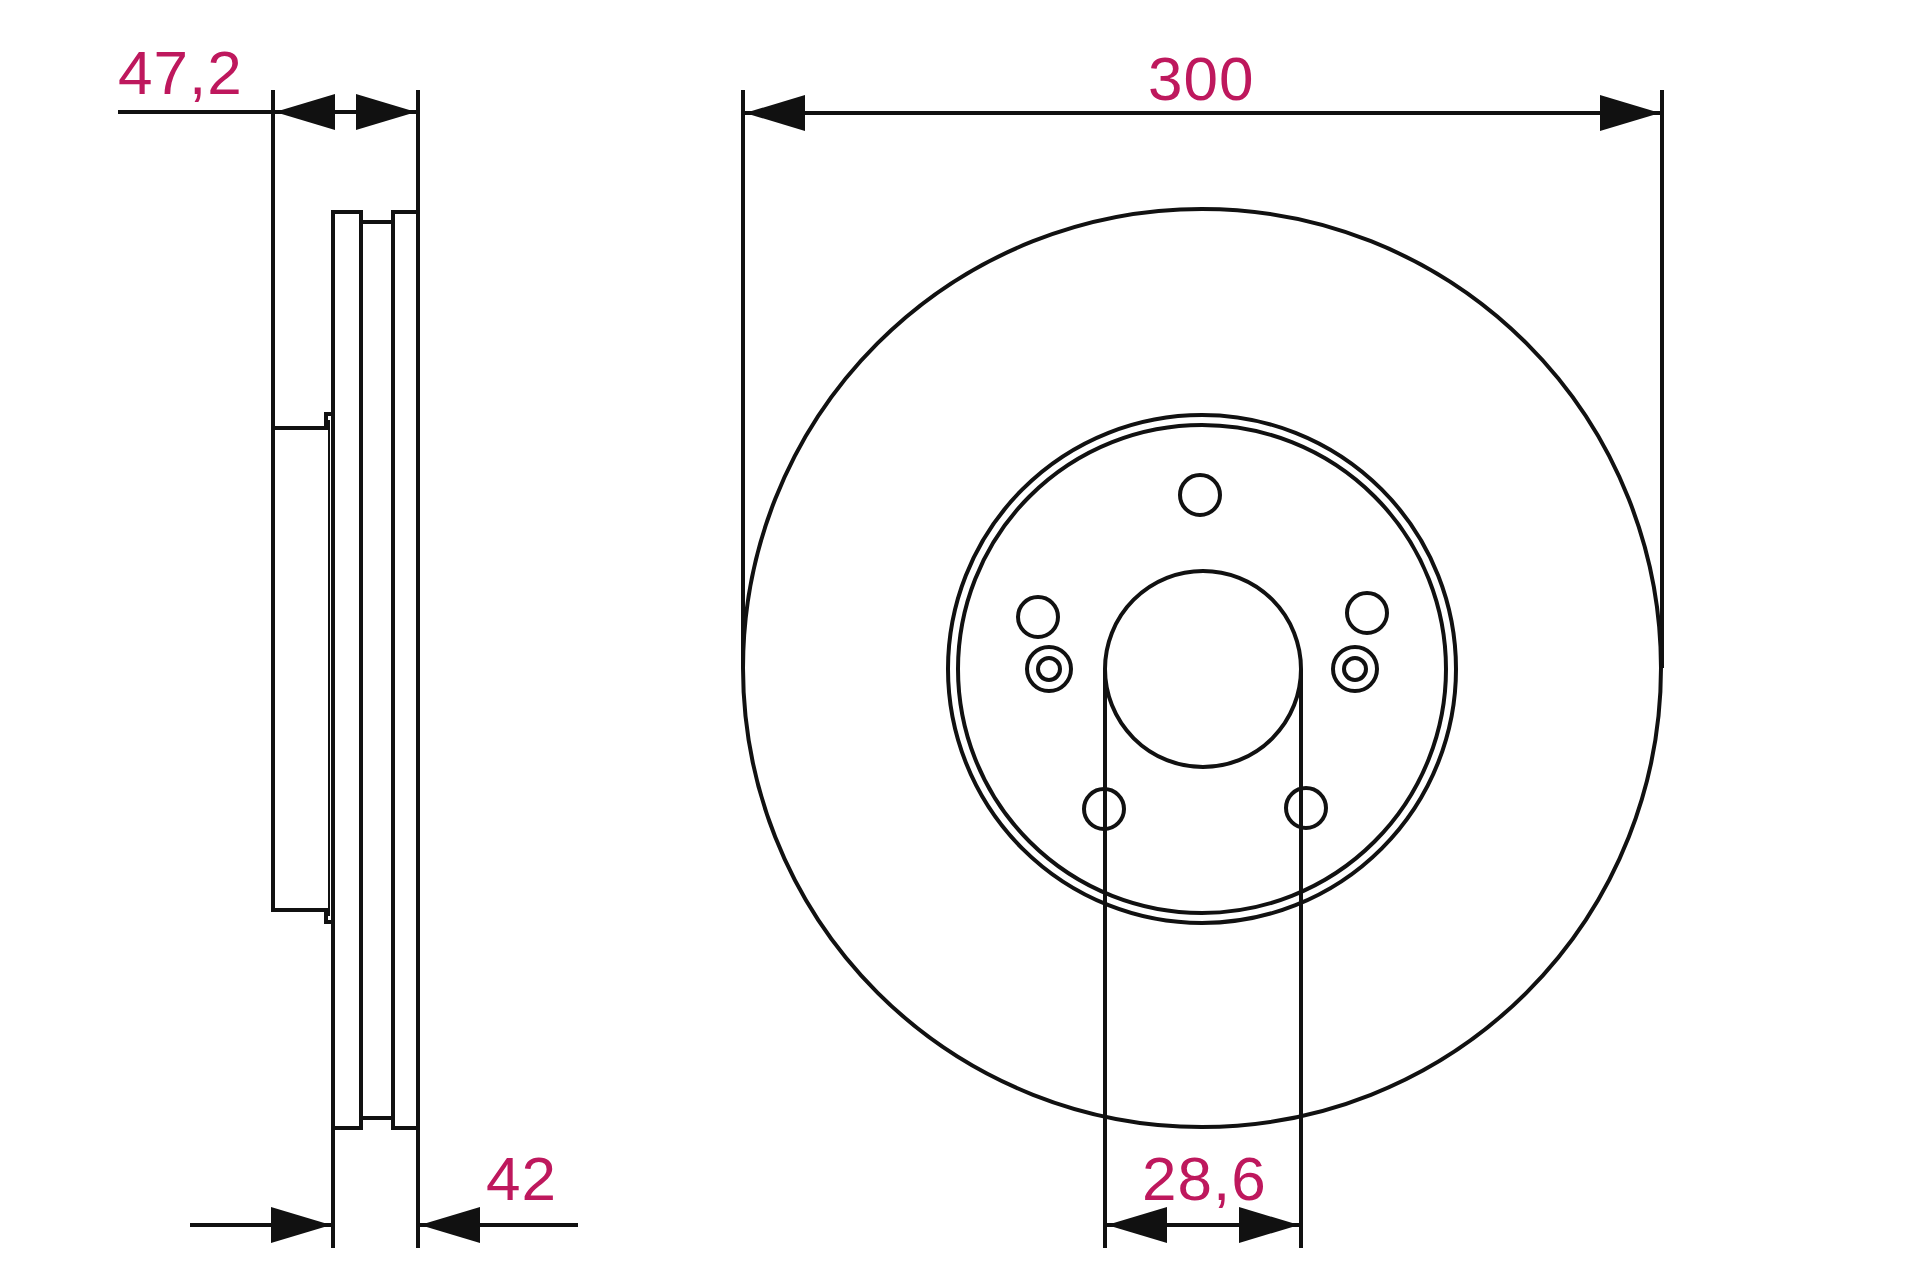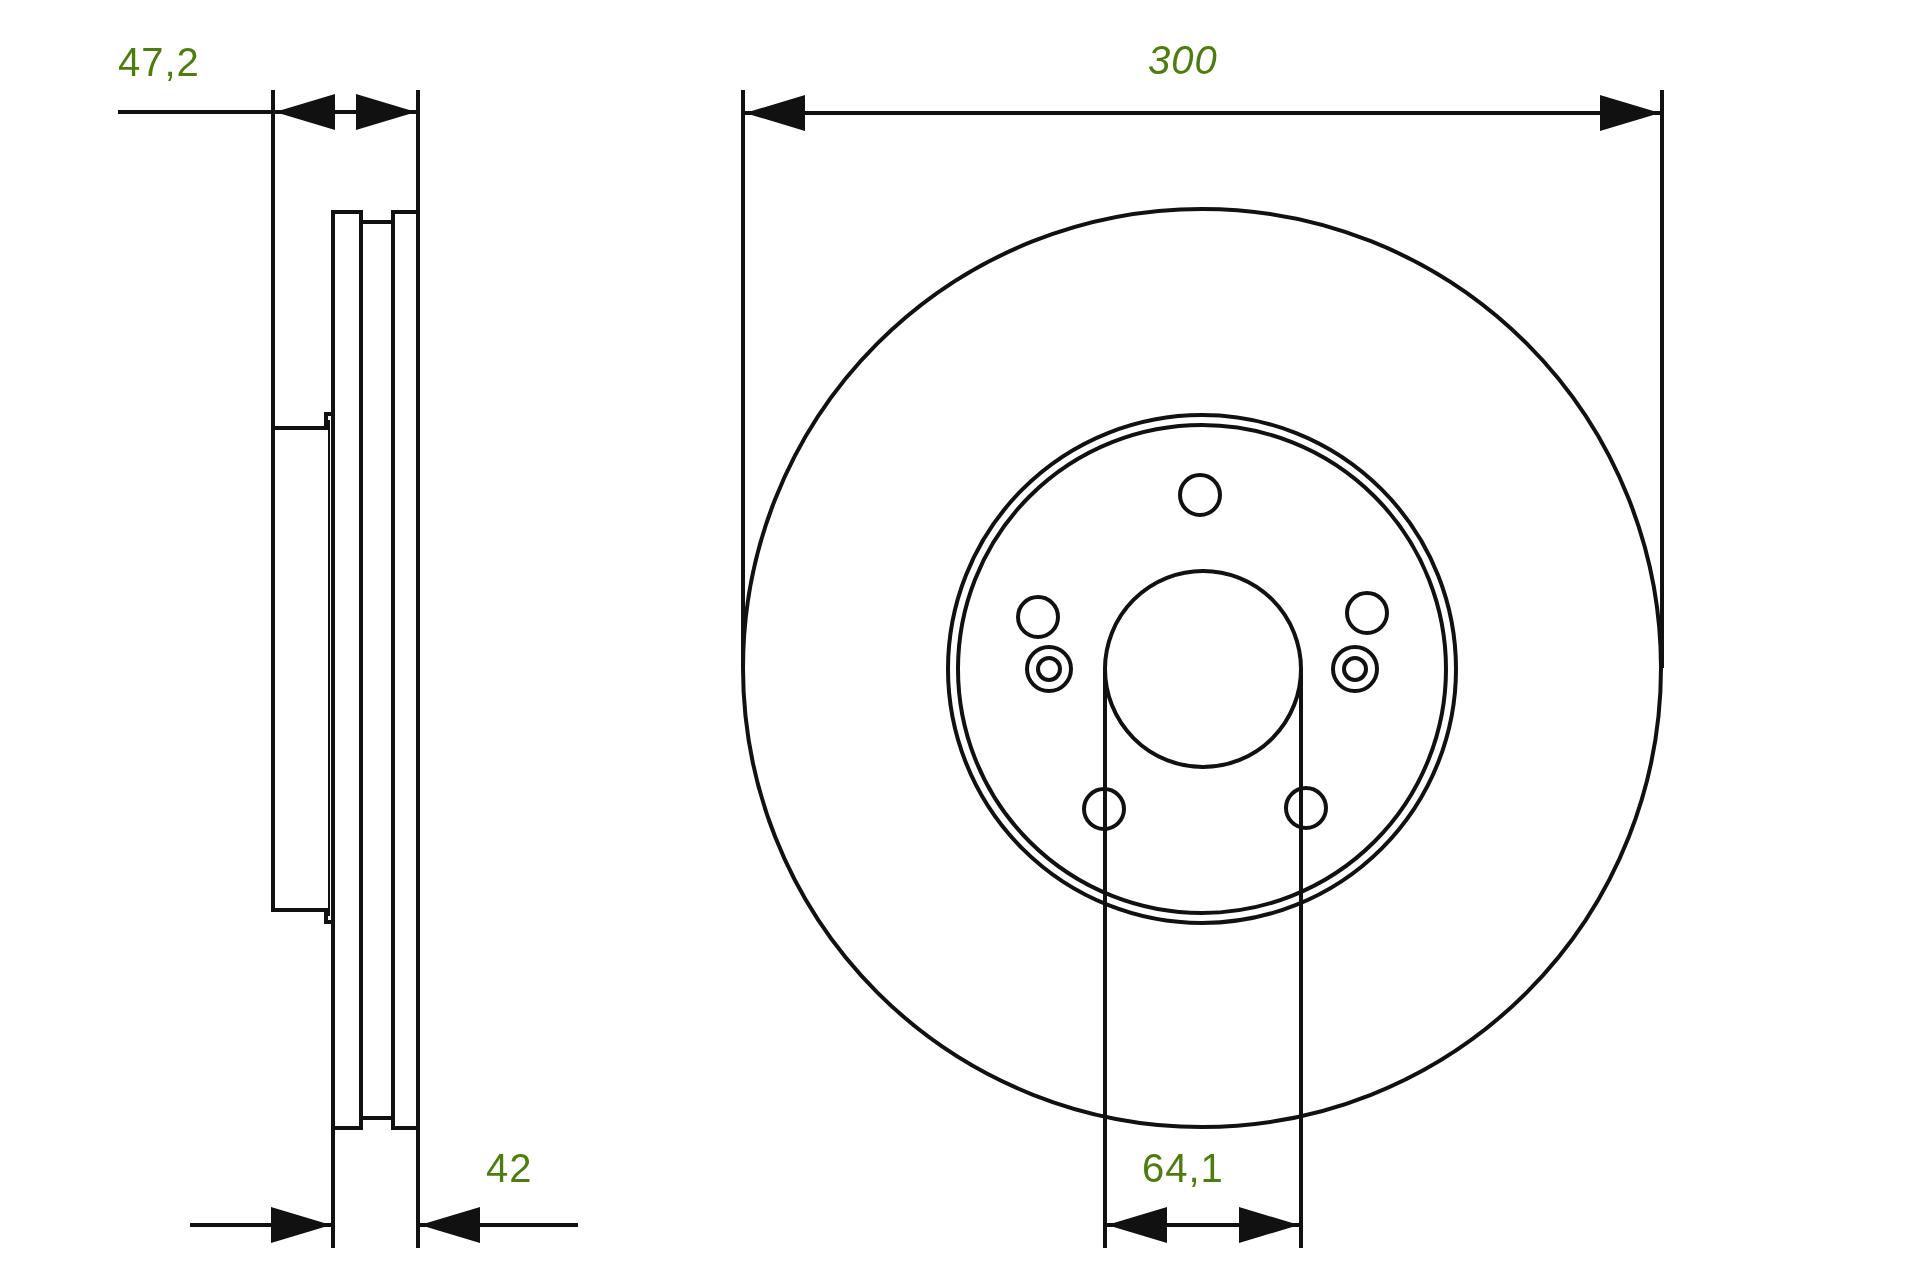--- a/index.html
+++ b/index.html
@@ -1,18 +1,18 @@
 <!DOCTYPE html>
 <html><head>
 <meta charset="utf-8">
 <style>
   html, body { margin: 0; padding: 0; background: #ffffff; }
   body { width: 1920px; height: 1280px; position: relative; overflow: hidden; }
   svg { position: absolute; left: 0; top: 0; }
-  .dim-label { position: absolute; font-family: "Liberation Sans", sans-serif; font-size: 40px; color: #4d7c0f; line-height: 1; letter-spacing: 1px; }
+  .dim-label { position: absolute; font-family: "Liberation Sans", sans-serif; font-size: 62px; color: #be185d; line-height: 1; letter-spacing: 1px; }
 </style>
 </head>
 <body>
 
 <svg width="1920" height="1280" viewBox="0 0 1920 1280">
   <defs>
     <marker id="arr" viewBox="0 0 60 36" refX="60" refY="18" markerWidth="60" markerHeight="36" markerUnits="userSpaceOnUse" orient="auto">
       <path d="M0,0 L60,18 L0,36 Z" fill="#111"></path>
     </marker>
   </defs>
@@ -76,14 +76,14 @@
 
     <g>
       <line x1="1203" y1="1225" x2="1107" y2="1225" marker-end="url(#arr)"></line>
       <line x1="1203" y1="1225" x2="1299" y2="1225" marker-end="url(#arr)"></line>
     </g>
   </g>
 </svg>
 
 <div class="dim-label" style="left:118px; top:42px;">47,2</div>
 <div class="dim-label" style="left:486px; top:1148px;">42</div>
-<div class="dim-label" style="left:1148px; top:40px;font-style:italic;">300</div>
-<div class="dim-label" style="left:1142px; top:1148px;">64,1</div>
+<div class="dim-label" style="left:1148px; top:48px;">300</div>
+<div class="dim-label" style="left:1142px; top:1148px;">28,6</div>
 
 </body></html>

